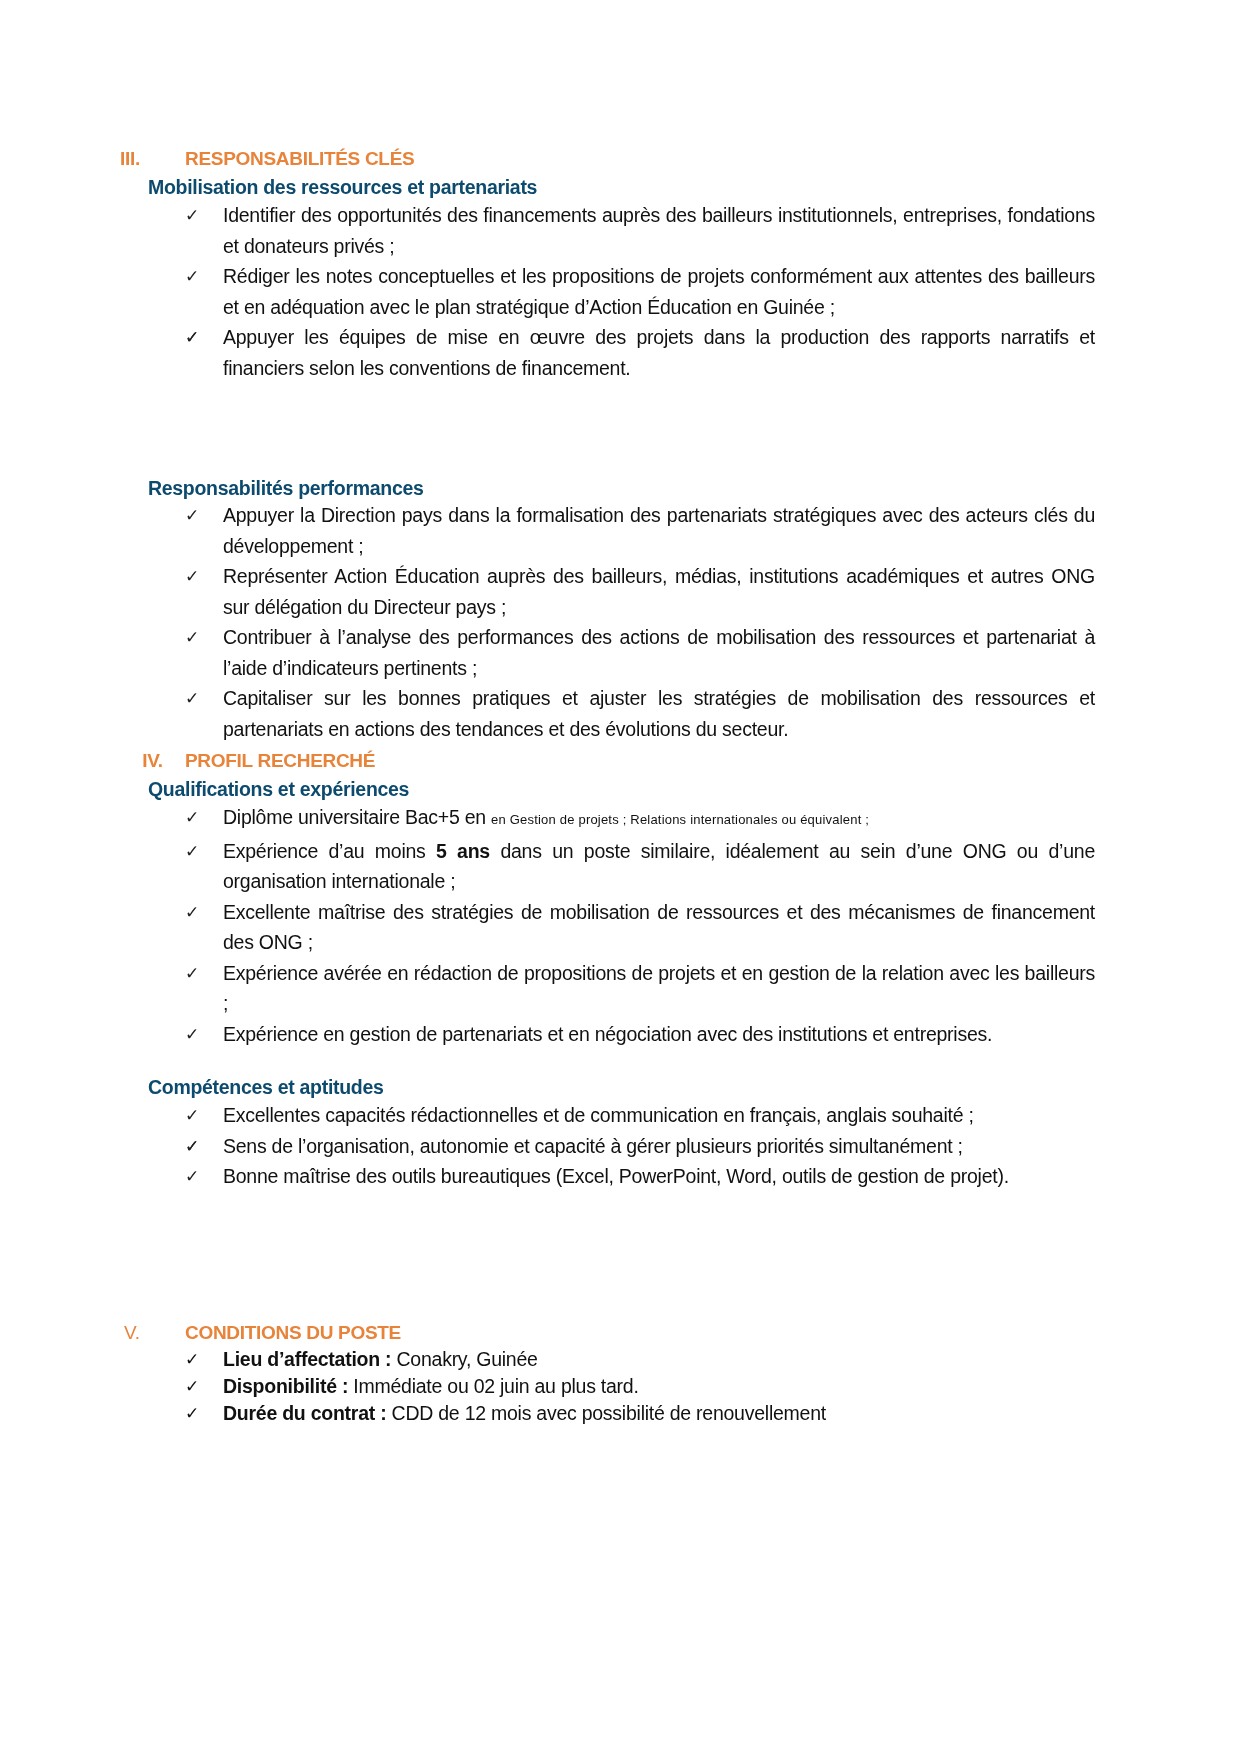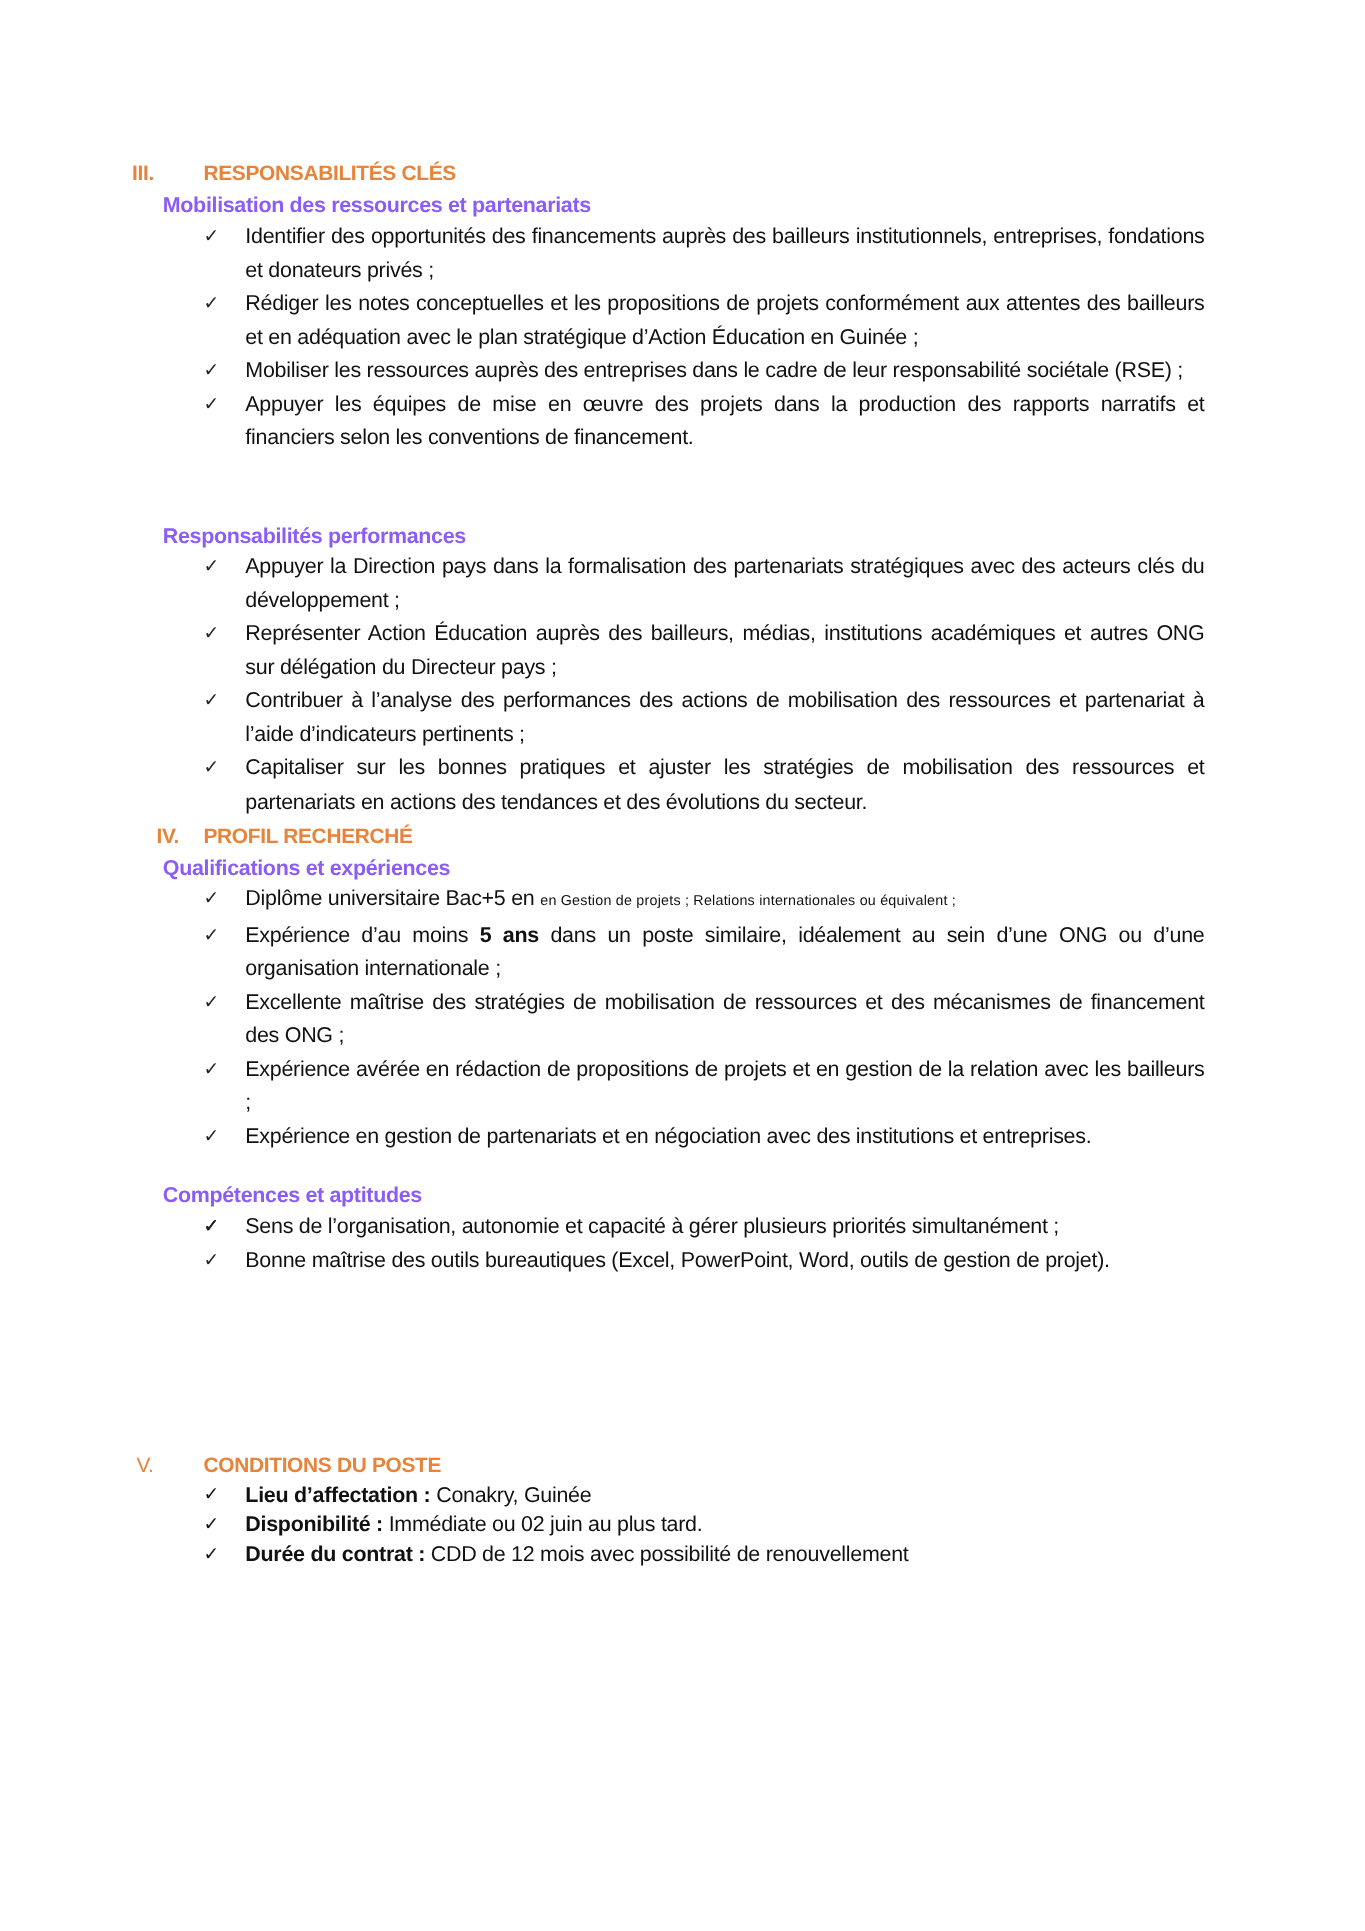--- a/index.html
+++ b/index.html
@@ -37,21 +37,21 @@
     }
     .section-heading .num.roman-v {
       font-weight: normal;
     }
     .subheading {
       position: absolute;
       left: 148px;
       font-weight: bold;
       font-size: 19.5px;
       line-height: 26px;
-      color: #8b5cf6;
+      color: #0c4a6e;
       letter-spacing: -0.3px;
     }
     .list {
       position: absolute;
       left: 185px;
       width: 910px;
       margin: 0;
       padding: 0;
       list-style: none;
     }
@@ -92,21 +92,21 @@
 
   <div class="section-heading" style="top:146px;">
     <span class="num">III.</span><span>RESPONSABILITÉS CLÉS</span>
   </div>
 
   <div class="subheading" style="top:174px;">Mobilisation des ressources et partenariats</div>
 
   <ul class="list" style="top:200px;">
     <li><span class="check">✓</span><span>Identifier des opportunités des financements auprès des bailleurs institutionnels, entreprises, fondations et donateurs privés ;</span></li>
     <li><span class="check">✓</span><span>Rédiger les notes conceptuelles et les propositions de projets conformément aux attentes des bailleurs et en adéquation avec le plan stratégique d’Action Éducation en Guinée ;</span></li>
-    <li><span class="check">✓</span><span>Mobiliser les ressources auprès des entreprises dans le cadre de leur responsabilité sociétale (RSE) ;</span></li>
+    <li><span class="check">✓</span></li>
     <li><span class="check">✓</span><span>Appuyer les équipes de mise en œuvre des projets dans la production des rapports narratifs et financiers selon les conventions de financement.</span></li>
   </ul>
 
   <div class="subheading" style="top:475px;">Responsabilités performances</div>
 
   <ul class="list" style="top:500px;">
     <li><span class="check">✓</span><span>Appuyer la Direction pays dans la formalisation des partenariats stratégiques avec des acteurs clés du développement ;</span></li>
     <li><span class="check">✓</span><span>Représenter Action Éducation auprès des bailleurs, médias, institutions académiques et autres ONG sur délégation du Directeur pays ;</span></li>
     <li><span class="check">✓</span><span>Contribuer à l’analyse des performances des actions de mobilisation des ressources et partenariat à l’aide d’indicateurs pertinents ;</span></li>
     <li><span class="check">✓</span><span>Capitaliser sur les bonnes pratiques et ajuster les stratégies de mobilisation des ressources et partenariats en actions des tendances et des évolutions du secteur.</span></li>
@@ -122,21 +122,21 @@
     <li><span class="check">✓</span><span>Diplôme universitaire Bac+5 en </span><span class="small-run">en Gestion de projets ; Relations internationales ou équivalent ;</span></li>
     <li><span class="check">✓</span><span>Expérience d’au moins </span><span class="bold">5 ans</span><span> dans un poste similaire, idéalement au sein d’une ONG ou d’une organisation internationale ;</span></li>
     <li><span class="check">✓</span><span>Excellente maîtrise des stratégies de mobilisation de ressources et des mécanismes de financement des ONG ;</span></li>
     <li><span class="check">✓</span><span>Expérience avérée en rédaction de propositions de projets et en gestion de la relation avec les bailleurs ;</span></li>
     <li><span class="check">✓</span><span>Expérience en gestion de partenariats et en négociation avec des institutions et entreprises.</span></li>
   </ul>
 
   <div class="subheading" style="top:1074px;">Compétences et aptitudes</div>
 
   <ul class="list" style="top:1100px;">
-    <li><span class="check">✓</span></li>
+    <li><span class="check">✓</span><span>Excellentes capacités rédactionnelles et de communication en français, anglais souhaité ;</span></li>
     <li><span class="check">✓</span></li>
     <li><span class="check">✓</span><span>Sens de l’organisation, autonomie et capacité à gérer plusieurs priorités simultanément ;</span></li>
     <li><span class="check">✓</span><span>Bonne maîtrise des outils bureautiques (Excel, PowerPoint, Word, outils de gestion de projet).</span></li>
   </ul>
 
   <div class="section-heading" style="top:1320px;">
     <span class="num roman-v" style="padding-left:4px; width:61px;">V.</span><span>CONDITIONS DU POSTE</span>
   </div>
 
   <ul class="list conditions" style="top:1346px; line-height:27px;">

